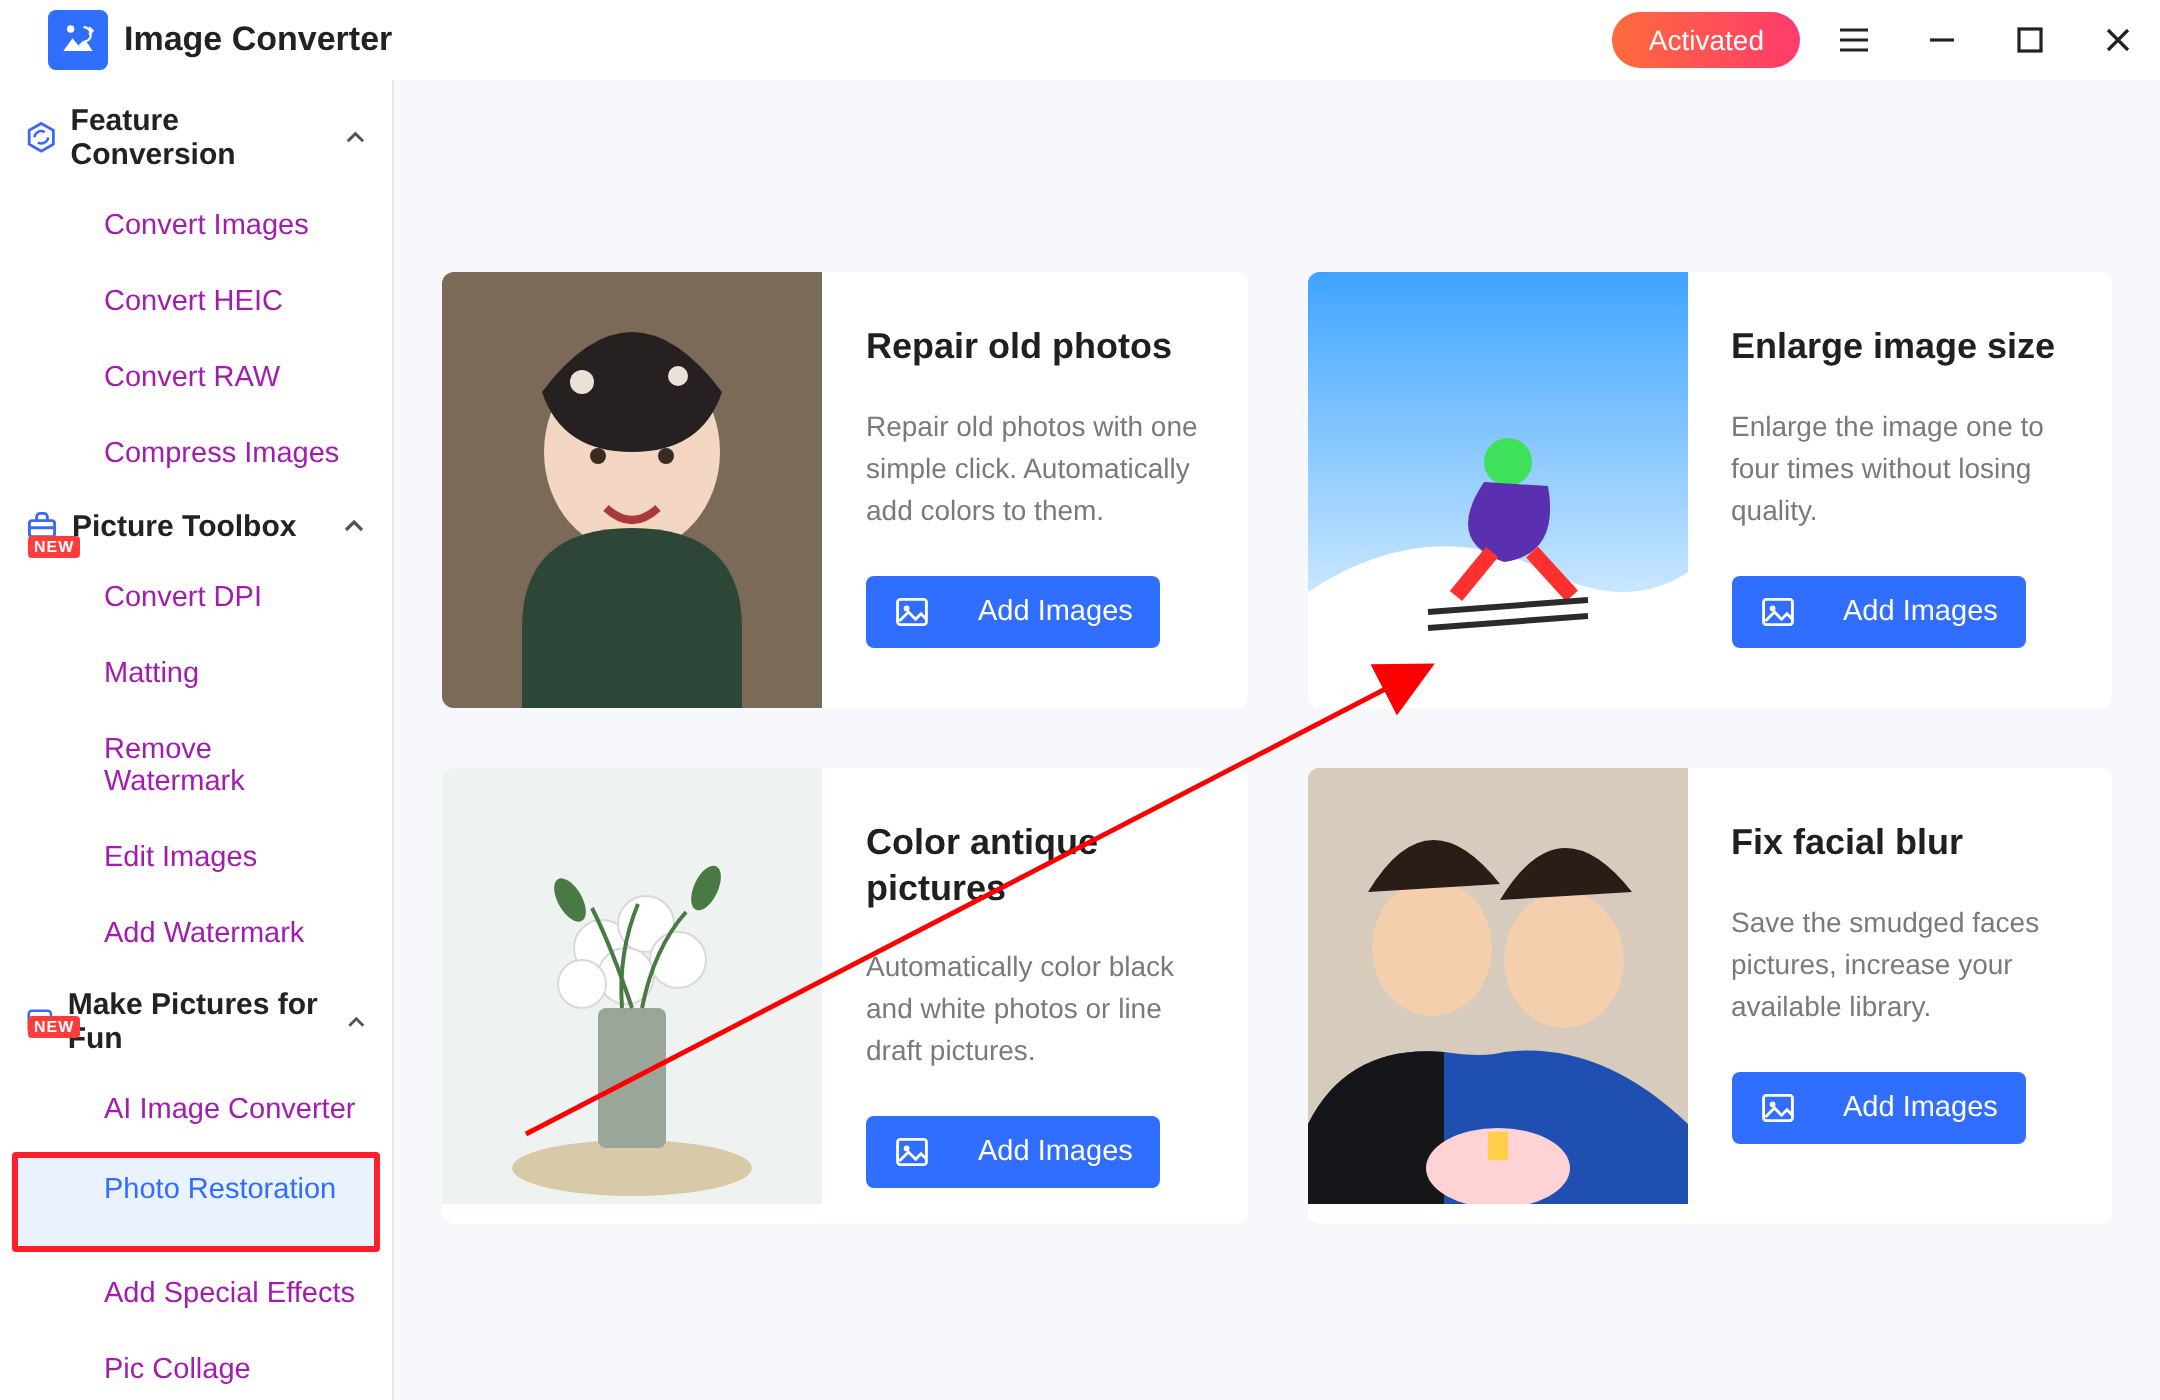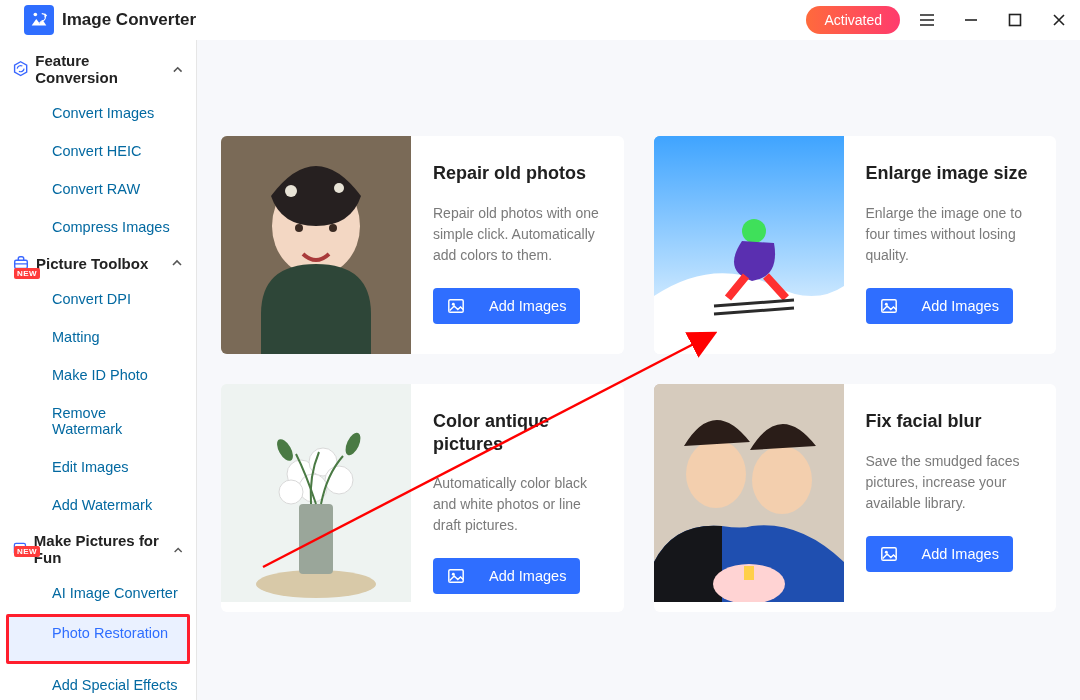--- a/index.html
+++ b/index.html
@@ -34,21 +34,21 @@
   .section-head .sec-caret { margin-left: auto; width: 14px; height: 14px; color: #555; }
   .new-badge {
     position: absolute; left: 14px; margin-top: -6px;
     background: #ff3b3b; color: #fff; font-size: 8px; font-weight: 700;
     padding: 1px 3px; border-radius: 2px; letter-spacing: 0.5px;
   }
 
   
   .nav-item {
     display: block; padding: 11px 12px 11px 46px; font-size: 14.5px;
-    color: #0369a1; cursor: pointer; border-radius: 4px; margin: 0 6px;
+    color: #a21caf; cursor: pointer; border-radius: 4px; margin: 0 6px;
   }
   .nav-item.active {
     color: #2f6eff; background: #eaf1ff; border: 3px solid #ff1e2d;
     border-radius: 2px; padding: 8px 9px 20px 43px; margin: 2px 6px;
   }
 
   
   .grid { display: grid; grid-template-columns: 1fr 1fr; gap: 30px; padding: 96px 24px 40px 24px; }
   .card { display: flex; background: #fff; border-radius: 6px; overflow: hidden; }
   .thumb { width: 190px; height: 218px; flex: 0 0 190px; background: #d8d2c6; position: relative; }
@@ -141,21 +141,20 @@
             </span>
           <span>Picture Toolbox</span>
           <span class="sec-caret"><svg viewBox="0 0 14 14">
                 <path fill="none" stroke="#555" stroke-width="1.6" d="M3 9l4-4 4 4"></path>
               </svg></span>
         </div>
         <div class="new-badge" style="top:28px">NEW</div>
       </div>
       <div class="nav-item">Convert DPI</div>
       <div class="nav-item">Matting</div>
-      <div class="nav-item">Make ID Photo</div>
       <div class="nav-item">Remove Watermark</div>
       <div class="nav-item">Edit Images</div>
       <div class="nav-item">Add Watermark</div>
 
       <div style="position:relative">
         <div class="section-head">
           <span class="sec-icon">
               <svg viewBox="0 0 20 20">
                 <rect x="3" y="3" width="14" height="14" rx="2" fill="none" stroke="#3a67ff" stroke-width="1.6"></rect>
                 <path fill="none" stroke="#3a67ff" stroke-width="1.4" d="M6 13l3-3 2 2 3-4"></path>

